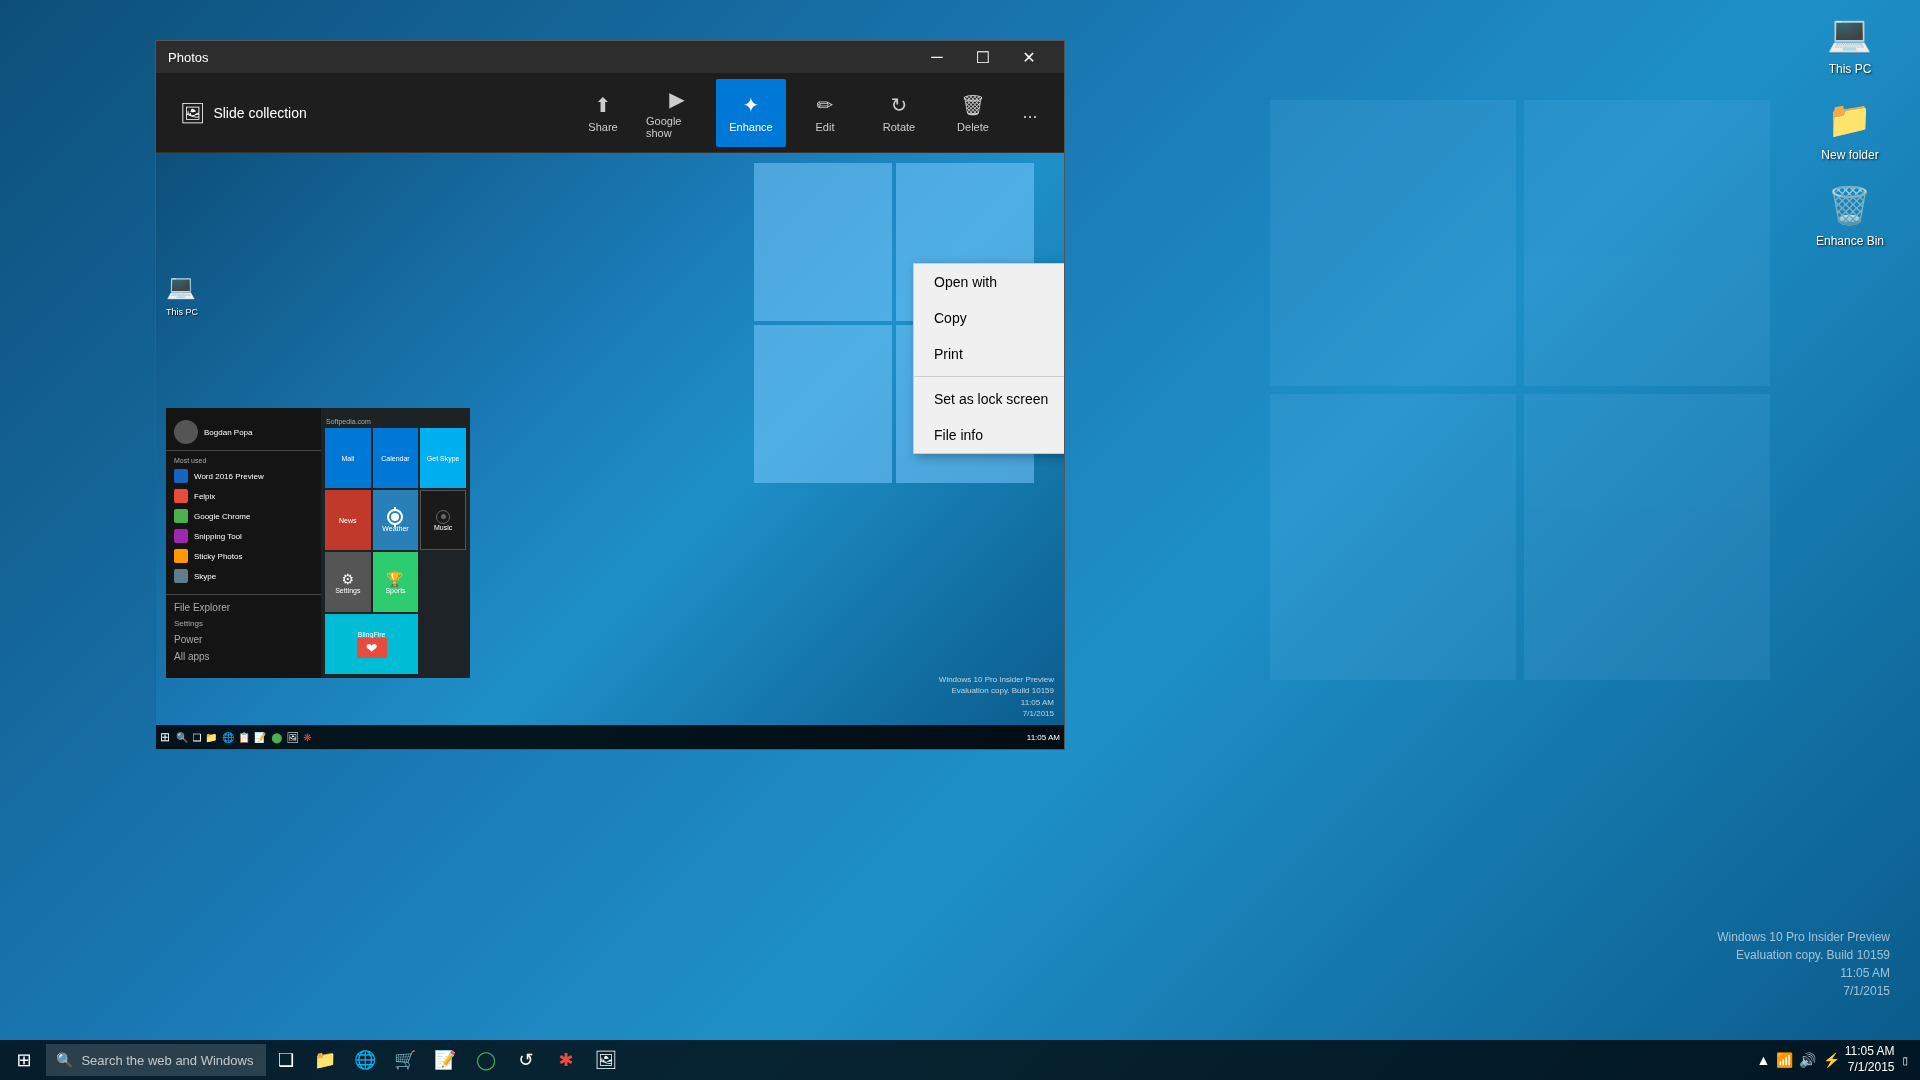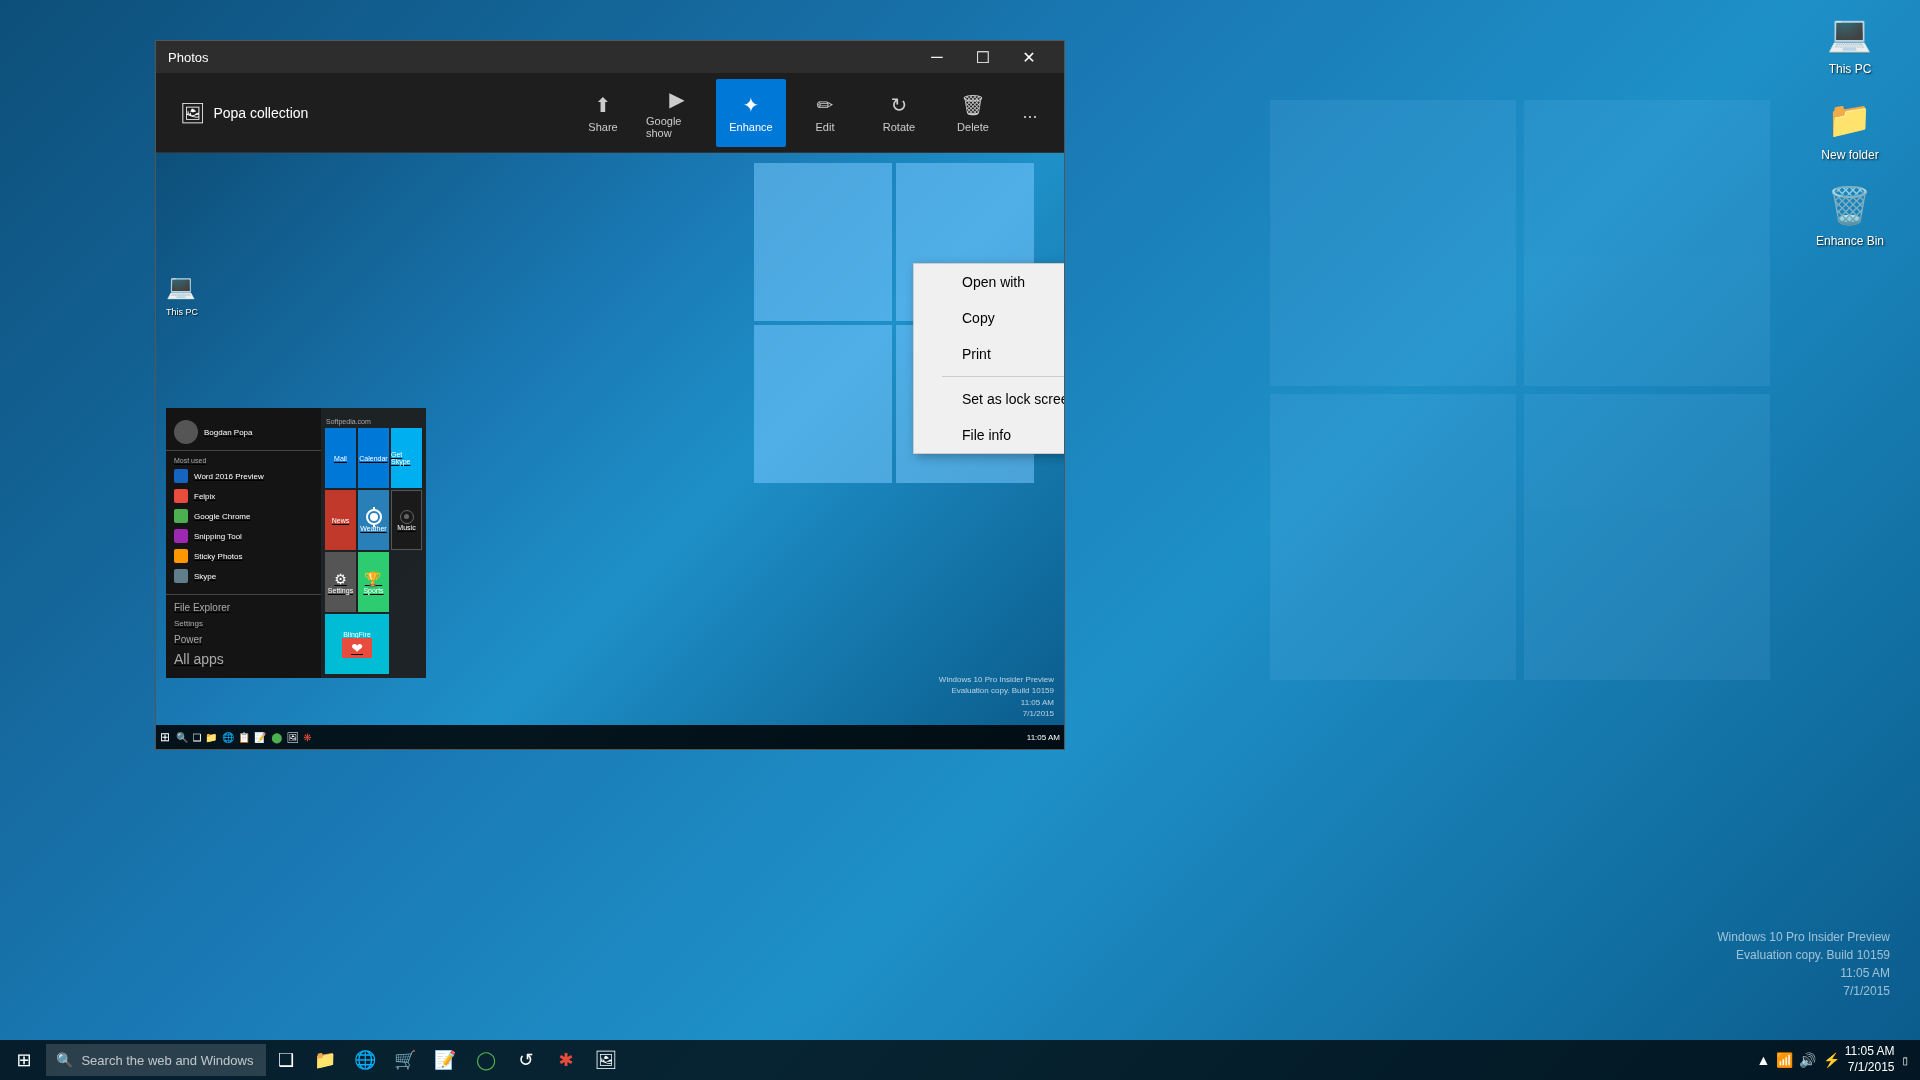--- a/index.html
+++ b/index.html
@@ -200,25 +200,24 @@
       color: white;
       font-size: 9px;
       text-shadow: 1px 1px 1px rgba(0,0,0,0.8);
     }
 
     
     .preview-start-menu {
       position: absolute;
       left: 10px;
       top: 255px;
-      width: 260px;
+      width: 304px;
       height: 270px;
       background: rgba(30, 30, 30, 0.95);
       display: flex;
-      text-decoration: underline;
     }
 
     .preview-start-left {
       width: 155px;
       background: rgba(20,20,20,0.97);
       padding: 6px 0;
     }
 
     .preview-user-area {
       display: flex;
@@ -329,21 +328,20 @@
     
     .context-menu {
       position: absolute;
       left: 757px;
       top: 110px;
       width: 220px;
       background: #f0f0f0;
       border: 1px solid #ccc;
       box-shadow: 3px 3px 10px rgba(0,0,0,0.3);
       z-index: 1000;
-      padding-left: 28px;
     }
 
     .context-menu-item {
       padding: 10px 20px;
       font-size: 14px;
       color: #000;
       cursor: pointer;
       background: #f0f0f0;
     }
 
@@ -506,21 +504,21 @@
       <div class="window-controls">
         <div class="window-btn">─</div>
         <div class="window-btn">☐</div>
         <div class="window-btn close">✕</div>
       </div>
     </div>
 
     <div class="photos-toolbar">
       <div class="view-collection-btn">
         <span style="font-size:20px;">🖼</span>
-        <span>Popa collection</span>
+        <span>Slide collection</span>
       </div>
 
       <div class="toolbar-right">
         <div class="toolbar-btn">
           <span class="toolbar-btn-icon">⬆</span>
           <span>Share</span>
         </div>
         <div class="toolbar-btn">
           <span class="toolbar-btn-icon">▶</span>
           <span>Google show</span>
@@ -601,21 +599,21 @@
               <div class="preview-app-item">
                 <span style="color:#aaa; font-size:10px;">File Explorer</span>
               </div>
               <div class="preview-app-item">
                 <span style="color:#aaa; font-size:8px;">Settings</span>
               </div>
               <div class="preview-app-item">
                 <span style="color:#aaa; font-size:10px;">Power</span>
               </div>
               <div class="preview-app-item">
-                <span style="color:#aaa; font-size:14px;">All apps</span>
+                <span style="color:#aaa; font-size:10px;">All apps</span>
               </div>
             </div>
           </div>
 
           <div class="preview-start-right">
             <div class="preview-tile tile-mail">
                 <span>Mail</span>
               </div>
             <div class="preview-tile tile-cal">
                 <span>Calendar</span>

